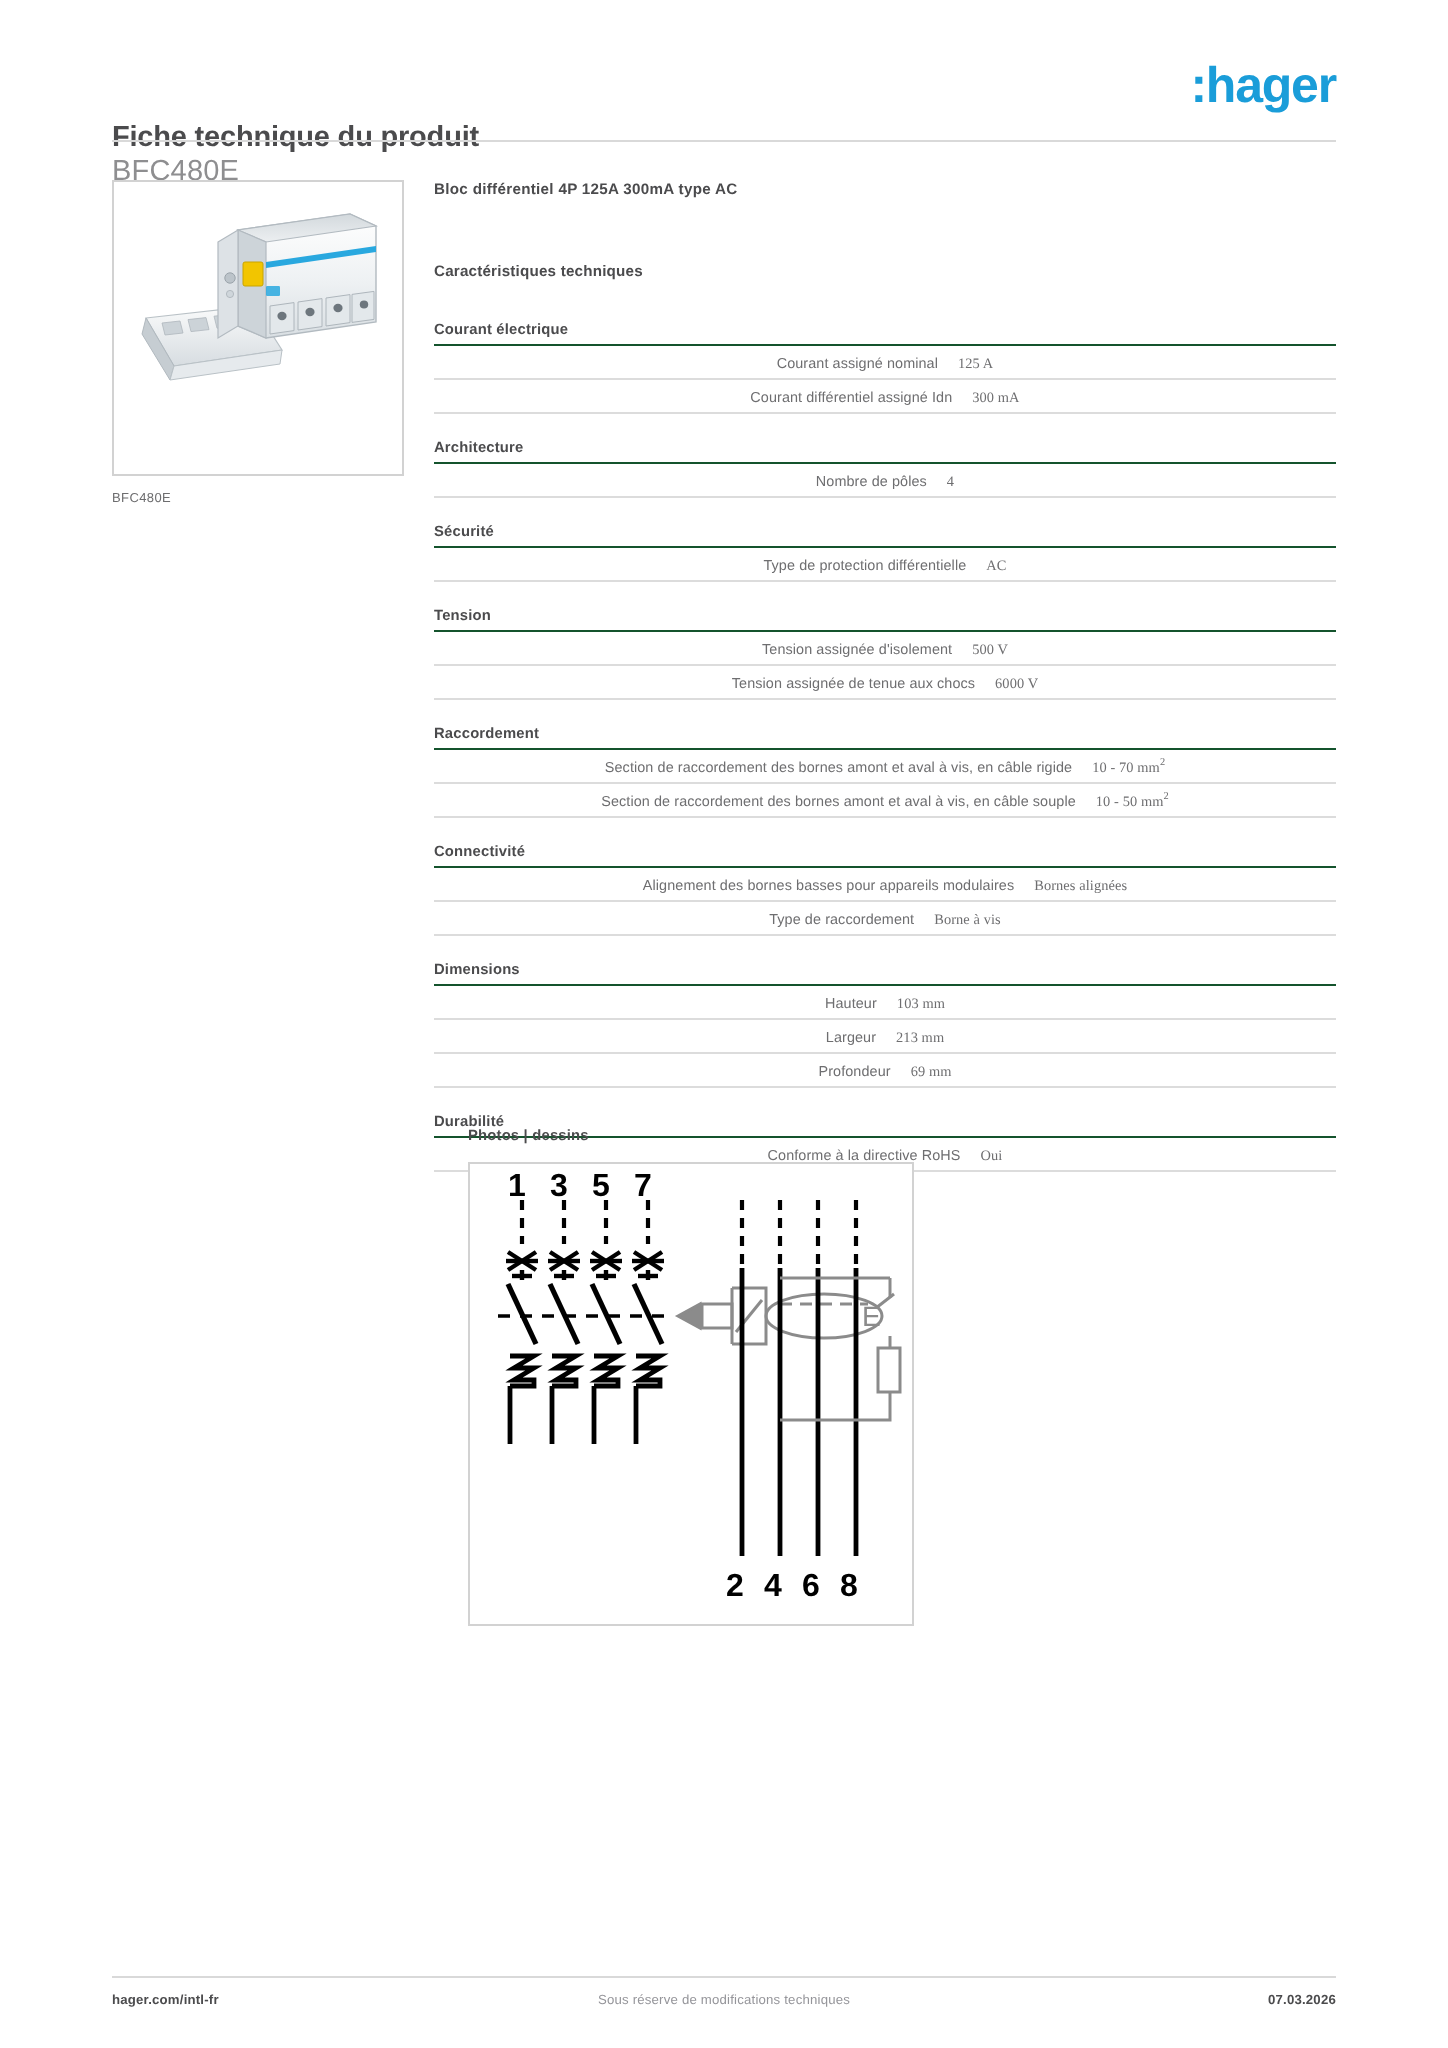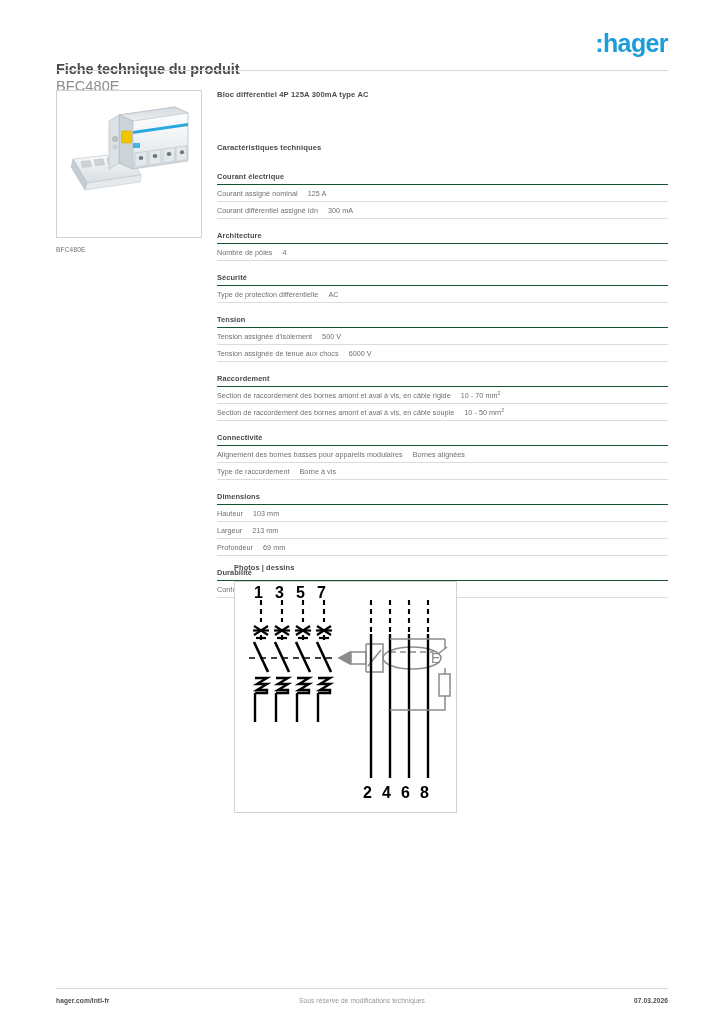--- a/index.html
+++ b/index.html
@@ -95,49 +95,49 @@
     position: absolute;
     left: 217px;
     top: 90px;
     width: 451px;
   }
   .product-name {
     font-size: 7.6px;
     font-weight: bold;
     color: #4b4b4d;
     letter-spacing: 0.15px;
-    margin-bottom: 44px;
+    margin-bottom: 32px;
   }
   .specs-heading {
     font-size: 7.6px;
     font-weight: bold;
     color: #4b4b4d;
     letter-spacing: 0.1px;
     margin-bottom: 20px;
   }
   .group { margin-bottom: 12px; }
   .group-title {
     font-size: 7.4px;
     font-weight: bold;
     color: #4b4b4d;
     letter-spacing: 0.1px;
     padding-bottom: 3px;
     border-bottom: 1px solid #14532d;
   }
   .spec-row {
     display: flex;
-    justify-content: flex-start;
+    justify-content: center;
     align-items: baseline;
     border-bottom: 1px solid #dcdcdc;
     padding: 3.5px 0 3.5px 0;
     font-size: 7.2px;
     letter-spacing: 0.05px;
   }
   .spec-label { color: #6e6e70; white-space: nowrap; }
-  .spec-value { color: #6e6e70; text-align: right; white-space: nowrap; padding-left: 10px; }
+  .spec-value { color: #6e6e70; text-align: right; white-space: nowrap; padding-left: 10px; font-family: Liberation Serif, serif; }
   .spec-value sup { font-size: 5.2px; vertical-align: super; line-height: 0; }
 
   
   .drawings {
     position: absolute;
     left: 234px;
     top: 563px;
     width: 451px;
   }
   .drawings-title {

